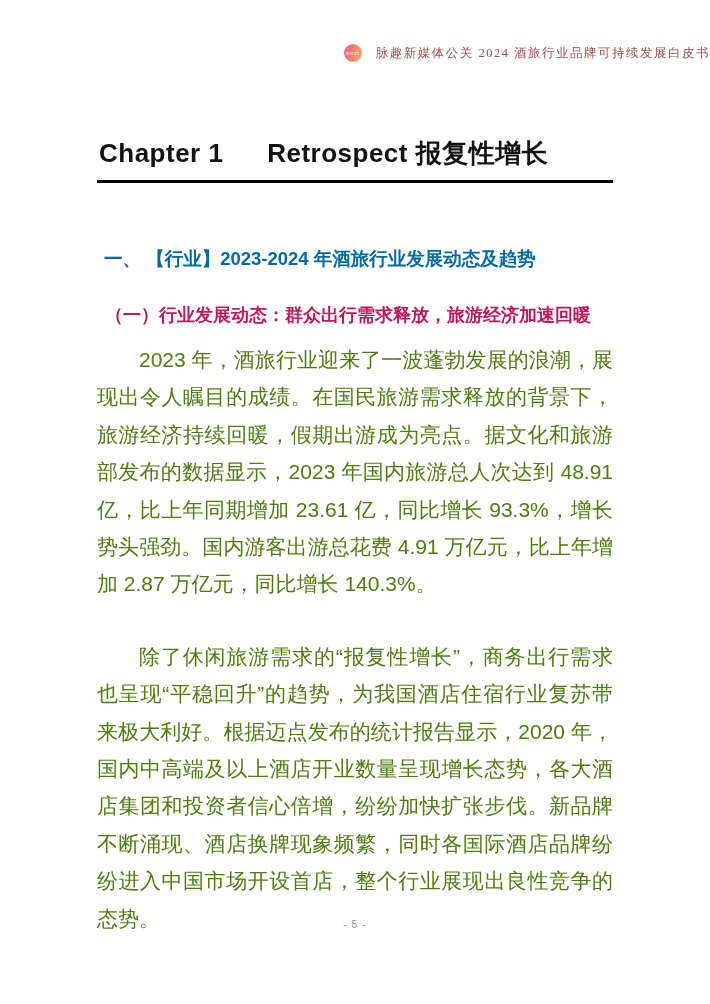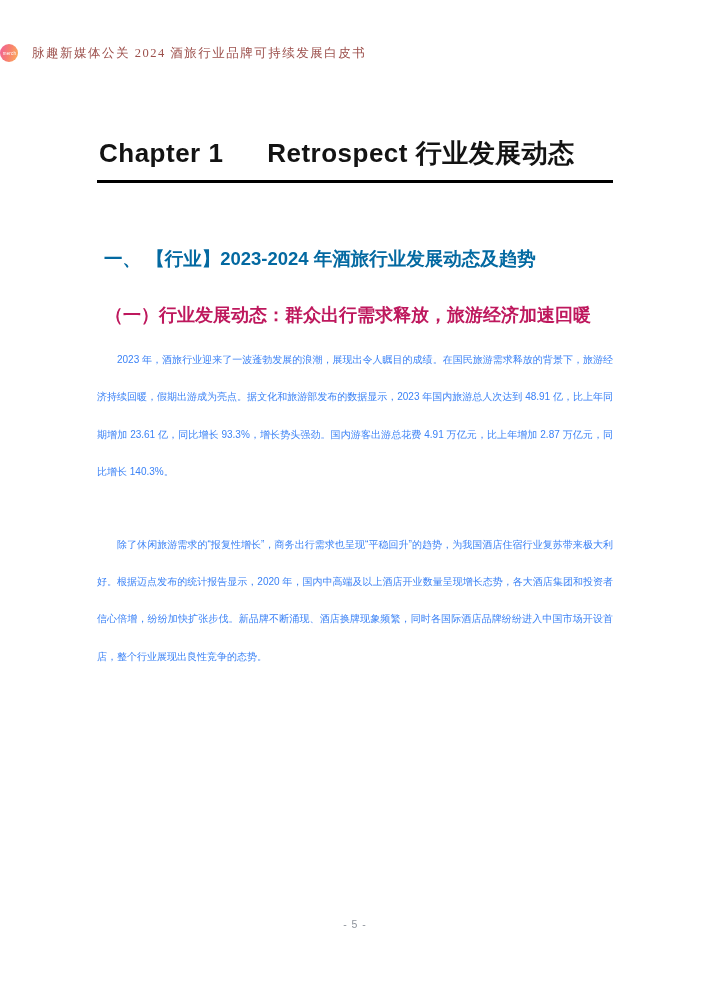--- a/index.html
+++ b/index.html
@@ -11,21 +11,21 @@
     margin: 0 auto;
     background: #ffffff;
     font-family: "Liberation Sans", sans-serif;
     overflow: hidden;
   }
   
   .running-header {
     position: absolute;
     top: 44px; left: 0; right: 0;
     display: flex;
-    justify-content: flex-start;
+    justify-content: flex-end;
     align-items: center;
     gap: 14px;
   }
   .logo {
     width: 18px; height: 18px;
     border-radius: 50%;
     background: linear-gradient(105deg, #ef609b 0%, #f77e70 48%, #fcb058 100%);
     display: inline-flex;
     align-items: center;
     justify-content: center;
@@ -81,23 +81,23 @@
     font-weight: bold;
     color: #be185d;
     white-space: nowrap;
   }
   
   .body-text {
     position: absolute;
     top: 341px;
     left: 97px;
     width: 516px;
-    font-size: 10px;
+    font-size: 21px;
     line-height: 37.4px;
-    color: #3b82f6;
+    color: #4d7c0f;
     text-align: justify;
   }
   .body-text p {
     margin: 0 0 35px 0;
     text-indent: 2em;
   }
   .body-text p:last-child { margin-bottom: 0; }
   
   .page-footer {
     position: absolute;
@@ -116,21 +116,21 @@
 
   <div class="running-header">
     <span class="logo">
       <span class="logo-text">merch</span>
     </span>
     <span class="header-title">脉趣新媒体公关 2024 酒旅行业品牌可持续发展白皮书</span>
   </div>
 
   <h1 class="chapter">
     <span class="chapter-label">Chapter 1</span>
-    <span class="chapter-title">Retrospect 行业发展动态</span>
+    <span class="chapter-title">Retrospect 报复性增长</span>
   </h1>
 
   <h2 class="section-heading">一、 【行业】2023-2024 年酒旅行业发展动态及趋势</h2>
 
   <h3 class="subsection-heading">（一）行业发展动态：群众出行需求释放，旅游经济加速回暖</h3>
 
   <div class="body-text">
     <p>2023 年，酒旅行业迎来了一波蓬勃发展的浪潮，展现出令人瞩目的成绩。在国民旅游需求释放的背景下，旅游经济持续回暖，假期出游成为亮点。据文化和旅游部发布的数据显示，2023 年国内旅游总人次达到 48.91 亿，比上年同期增加 23.61 亿，同比增长 93.3%，增长势头强劲。国内游客出游总花费 4.91 万亿元，比上年增加 2.87 万亿元，同比增长 140.3%。</p>
     <p>除了休闲旅游需求的“报复性增长”，商务出行需求也呈现“平稳回升”的趋势，为我国酒店住宿行业复苏带来极大利好。根据迈点发布的统计报告显示，2020 年，国内中高端及以上酒店开业数量呈现增长态势，各大酒店集团和投资者信心倍增，纷纷加快扩张步伐。新品牌不断涌现、酒店换牌现象频繁，同时各国际酒店品牌纷纷进入中国市场开设首店，整个行业展现出良性竞争的态势。</p>
   </div>

